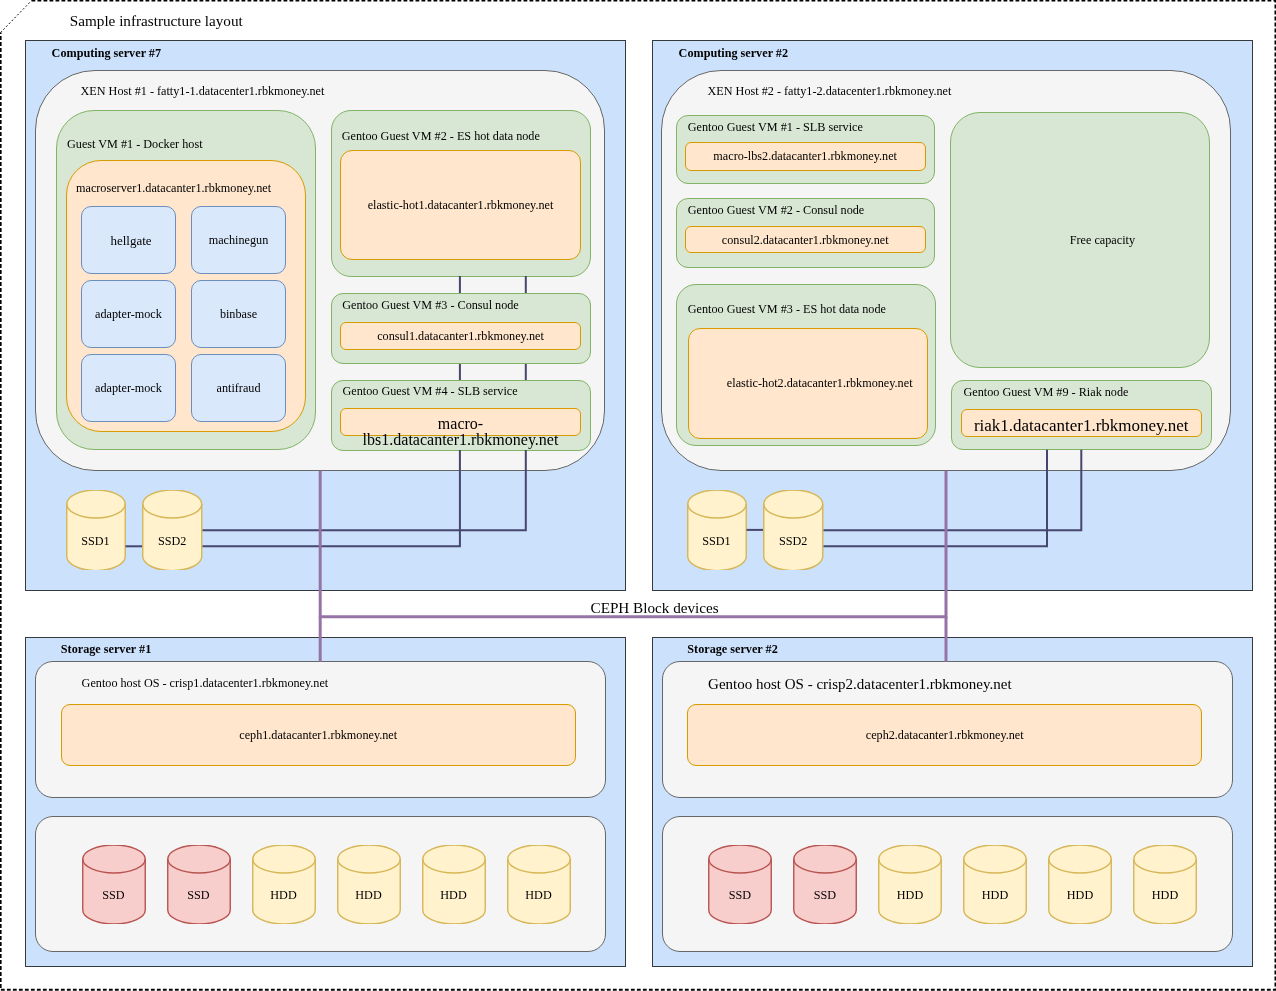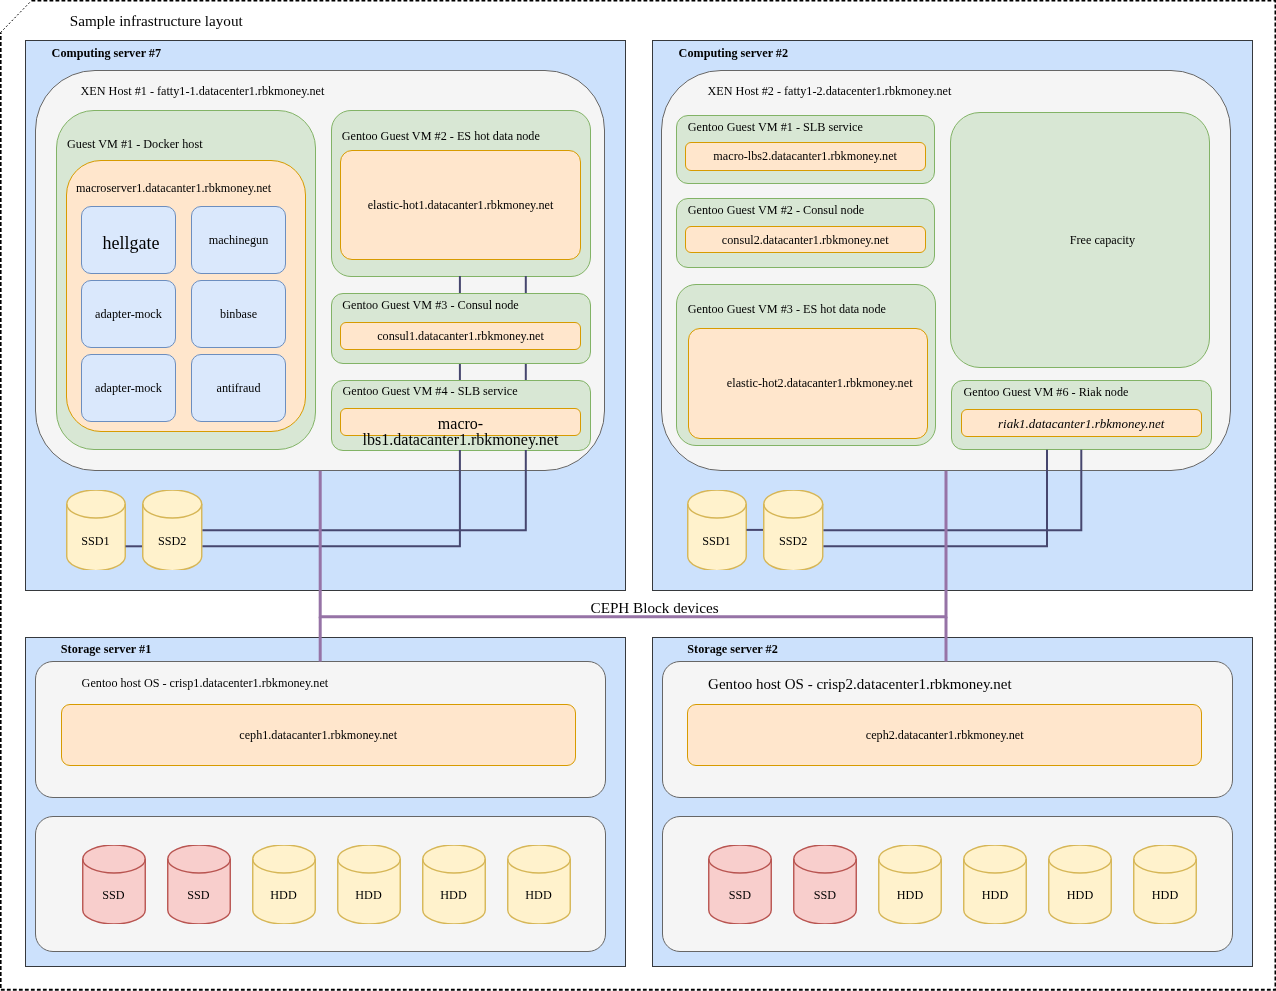--- a/index.html
+++ b/index.html
@@ -31,21 +31,21 @@
 <div class="t" style="left:69.8px;top:13.18px;font-size:15.2px;">Sample infrastructure layout</div>
 <div class="box blue" style="left:25px;top:40px;width:601px;height:551px;"></div>
 <div class="t" style="left:51.6px;top:47.17px;font-size:12.2px;font-weight:bold;">Computing server #7</div>
 <div class="box gray" style="left:35px;top:70px;width:570px;height:401px;border-radius:60px;"></div>
 <div class="t" style="left:80.5px;top:84.87px;font-size:12.2px;">XEN Host #1 - fatty1-1.datacenter1.rbkmoney.net</div>
 <div class="box green" style="left:55.8px;top:110px;width:260px;height:340px;border-radius:38px;"></div>
 <div class="t" style="left:67.0px;top:138.47px;font-size:12.2px;">Guest VM #1 - Docker host</div>
 <div class="box orange" style="left:65.5px;top:160px;width:240px;height:272px;border-radius:35px;"></div>
 <div class="t" style="left:76.0px;top:181.77px;font-size:12.2px;">macroserver1.datacanter1.rbkmoney.net</div>
 <div class="box lblue" style="left:81px;top:206px;width:95px;height:68px;border-radius:10px;"></div>
-<div class="tc" style="left:66.0px;top:233.84px;width:130px;font-size:18px;">hellgate</div>
+<div class="tc" style="left:66.0px;top:233.84px;width:130px;font-size:13px;">hellgate</div>
 <div class="box lblue" style="left:191px;top:206px;width:95px;height:68px;border-radius:10px;"></div>
 <div class="tc" style="left:176.0px;top:233.84px;width:125px;font-size:12.2px;">machinegun</div>
 <div class="box lblue" style="left:81px;top:280px;width:95px;height:68px;border-radius:10px;"></div>
 <div class="tc" style="left:66.0px;top:307.84px;width:125px;font-size:12.2px;">adapter-mock</div>
 <div class="box lblue" style="left:191px;top:280px;width:95px;height:68px;border-radius:10px;"></div>
 <div class="tc" style="left:176.0px;top:307.84px;width:125px;font-size:12.2px;">binbase</div>
 <div class="box lblue" style="left:81px;top:354px;width:95px;height:68px;border-radius:10px;"></div>
 <div class="tc" style="left:66.0px;top:381.84px;width:125px;font-size:12.2px;">adapter-mock</div>
 <div class="box lblue" style="left:191px;top:354px;width:95px;height:68px;border-radius:10px;"></div>
 <div class="tc" style="left:176.0px;top:381.84px;width:125px;font-size:12.2px;">antifraud</div>
@@ -73,23 +73,23 @@
 <div class="t" style="left:687.8px;top:204.27px;font-size:12.2px;">Gentoo Guest VM #2 - Consul node</div>
 <div class="box orange" style="left:684.7px;top:226.4px;width:241px;height:27px;border-radius:6px;"></div>
 <div class="tc" style="left:684.7px;top:233.74px;width:241px;font-size:12.2px;">consul2.datacanter1.rbkmoney.net</div>
 <div class="box green" style="left:676px;top:283.5px;width:260px;height:162.2px;border-radius:20px;"></div>
 <div class="t" style="left:687.8px;top:303.37px;font-size:12.2px;">Gentoo Guest VM #3 - ES hot data node</div>
 <div class="box orange" style="left:687.7px;top:328.1px;width:240px;height:111px;border-radius:12px;"></div>
 <div class="tc" style="left:687.7px;top:377.44px;width:264px;font-size:12.2px;">elastic-hot2.datacanter1.rbkmoney.net</div>
 <div class="box green" style="left:950.4px;top:112.2px;width:260px;height:255.5px;border-radius:30px;"></div>
 <div class="tc" style="left:950.4px;top:233.79px;width:304px;font-size:12.2px;">Free capacity</div>
 <div class="box green" style="left:951.3px;top:380.2px;width:260.3px;height:69.6px;border-radius:12px;"></div>
-<div class="t" style="left:963.5px;top:385.57px;font-size:12.2px;">Gentoo Guest VM #6 - Riak node</div>
+<div class="t" style="left:963.5px;top:385.57px;font-size:12.2px;">Gentoo Guest VM #9 - Riak node</div>
 <div class="box orange" style="left:960.7px;top:409.1px;width:241px;height:27.5px;border-radius:6px;"></div>
-<div class="tc" style="left:960.7px;top:416.69px;width:241px;font-size:13px;font-style:italic;">riak1.datacanter1.rbkmoney.net</div>
+<div class="tc" style="left:960.7px;top:416.69px;width:241px;font-size:17px;">riak1.datacanter1.rbkmoney.net</div>
 <div class="box blue" style="left:25px;top:637.2px;width:601px;height:330px;"></div>
 <div class="t" style="left:60.8px;top:643.17px;font-size:12.2px;font-weight:bold;">Storage server #1</div>
 <div class="box gray" style="left:35px;top:661px;width:571px;height:137px;border-radius:18px;"></div>
 <div class="t" style="left:81.6px;top:676.57px;font-size:12.2px;">Gentoo host OS - crisp1.datacenter1.rbkmoney.net</div>
 <div class="box orange" style="left:60.7px;top:704px;width:515px;height:62px;border-radius:9px;"></div>
 <div class="tc" style="left:60.7px;top:728.84px;width:515px;font-size:12.2px;">ceph1.datacanter1.rbkmoney.net</div>
 <div class="box gray" style="left:35px;top:816.3px;width:571px;height:136px;border-radius:18px;"></div>
 <div class="box blue" style="left:651.5px;top:637.2px;width:601px;height:330px;"></div>
 <div class="t" style="left:687.3px;top:643.17px;font-size:12.2px;font-weight:bold;">Storage server #2</div>
 <div class="box gray" style="left:661.5px;top:661px;width:571px;height:137px;border-radius:18px;"></div>

